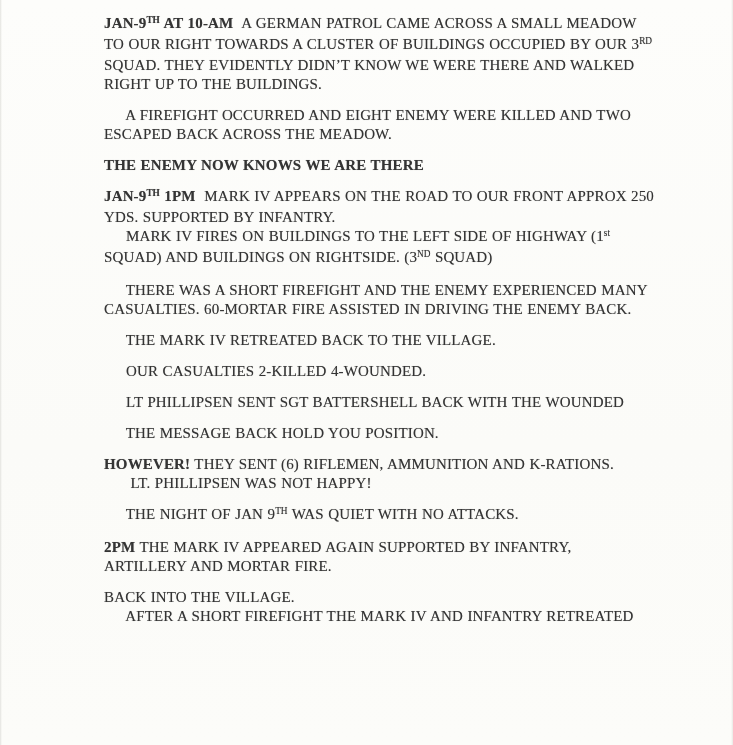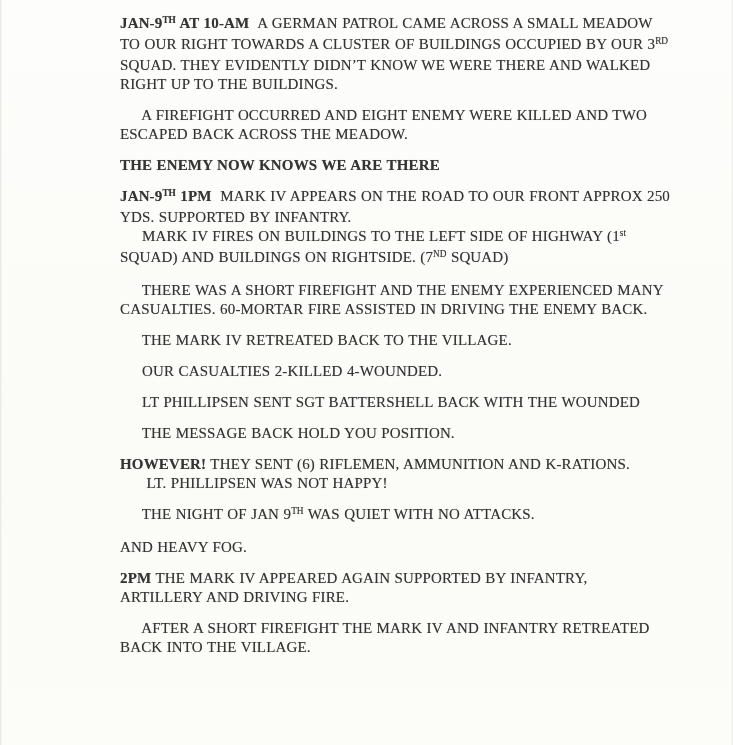--- a/index.html
+++ b/index.html
@@ -38,21 +38,21 @@
     left: 0; top: 0;
     width: 733px;
     box-sizing: border-box;
     padding: 14px 55px 0 104px;
     font-size: 15px;
     line-height: 19px;
     letter-spacing: 0.15px;
     word-spacing: 0.5px;
     text-shadow: 0 0 0.7px rgba(45,45,45,0.45);
   }
-  .para { margin: 0 0 12px 16px; }
+  .para { margin: 0 0 12px 0; }
   .line { white-space: pre; }
   .b { font-weight: bold; }
   .sup {
     font-size: 0.62em;
     position: relative;
     top: -0.52em;
     letter-spacing: 0;
   }
 </style>
 </head>
@@ -70,21 +70,21 @@
         <div class="line" data-name="text-line"><span class="" data-name="text-segment">     A FIREFIGHT OCCURRED AND EIGHT ENEMY WERE KILLED AND TWO</span></div>
         <div class="line" data-name="text-line"><span class="" data-name="text-segment">ESCAPED BACK ACROSS THE MEADOW.</span></div>
       </div>
       <div class="para heading" data-name="heading-enemy-knows">
         <div class="line" data-name="text-line"><span class="b " data-name="text-segment">THE ENEMY NOW KNOWS WE ARE THERE</span></div>
       </div>
       <div class="para" data-name="entry-jan9-1pm">
         <div class="line" data-name="text-line"><span class="b " data-name="text-segment">JAN-9</span><span class="b sup" data-name="superscript-segment">TH</span><span class="b " data-name="text-segment"> 1PM</span><span class="" data-name="text-segment">  MARK IV APPEARS ON THE ROAD TO OUR FRONT APPROX 250</span></div>
         <div class="line" data-name="text-line"><span class="" data-name="text-segment">YDS. SUPPORTED BY INFANTRY.</span></div>
         <div class="line" data-name="text-line"><span class="" data-name="text-segment">     MARK IV FIRES ON BUILDINGS TO THE LEFT SIDE OF HIGHWAY (1</span><span class="sup" data-name="superscript-segment">st</span></div>
-        <div class="line" data-name="text-line"><span class="" data-name="text-segment">SQUAD) AND BUILDINGS ON RIGHTSIDE. (7</span><span class="sup" data-name="superscript-segment">ND</span><span class="" data-name="text-segment"> SQUAD)</span></div>
+        <div class="line" data-name="text-line"><span class="" data-name="text-segment">SQUAD) AND BUILDINGS ON RIGHTSIDE. (3</span><span class="sup" data-name="superscript-segment">ND</span><span class="" data-name="text-segment"> SQUAD)</span></div>
       </div>
       <div class="para" data-name="short-firefight">
         <div class="line" data-name="text-line"><span class="" data-name="text-segment">     THERE WAS A SHORT FIREFIGHT AND THE ENEMY EXPERIENCED MANY</span></div>
         <div class="line" data-name="text-line"><span class="" data-name="text-segment">CASUALTIES. 60-MORTAR FIRE ASSISTED IN DRIVING THE ENEMY BACK.</span></div>
       </div>
       <div class="para" data-name="mark-iv-retreat">
         <div class="line" data-name="text-line"><span class="" data-name="text-segment">     THE MARK IV RETREATED BACK TO THE VILLAGE.</span></div>
       </div>
       <div class="para" data-name="our-casualties">
         <div class="line" data-name="text-line"><span class="" data-name="text-segment">     OUR CASUALTIES 2-KILLED 4-WOUNDED.</span></div>
@@ -96,24 +96,23 @@
         <div class="line" data-name="text-line"><span class="" data-name="text-segment">     THE MESSAGE BACK HOLD YOU POSITION.</span></div>
       </div>
       <div class="para" data-name="however-supplies">
         <div class="line" data-name="text-line"><span class="b " data-name="text-segment">HOWEVER!</span><span class="" data-name="text-segment"> THEY SENT (6) RIFLEMEN, AMMUNITION AND K-RATIONS.</span></div>
         <div class="line" data-name="text-line"><span class="" data-name="text-segment">      LT. PHILLIPSEN WAS NOT HAPPY!</span></div>
       </div>
       <div class="para" data-name="night-quiet">
         <div class="line" data-name="text-line"><span class="" data-name="text-segment">     THE NIGHT OF JAN 9</span><span class="sup" data-name="superscript-segment">TH</span><span class="" data-name="text-segment"> WAS QUIET WITH NO ATTACKS.</span></div>
       </div>
       <div class="para" data-name="entry-jan10-morning">
-        <div class="line" data-name="text-line"><span class="" data-name="text-segment">AND HEAVY FOG.</span></div>
       </div>
       <div class="para" data-name="entry-2pm">
         <div class="line" data-name="text-line"><span class="b " data-name="text-segment">2PM</span><span class="" data-name="text-segment"> THE MARK IV APPEARED AGAIN SUPPORTED BY INFANTRY,</span></div>
-        <div class="line" data-name="text-line"><span class="" data-name="text-segment">ARTILLERY AND DRIVING FIRE.</span></div>
+        <div class="line" data-name="text-line"><span class="" data-name="text-segment">ARTILLERY AND MORTAR FIRE.</span></div>
       </div>
       <div class="para" data-name="after-firefight">
+        <div class="line" data-name="text-line"><span class="" data-name="text-segment">BACK INTO THE VILLAGE.</span></div>
         <div class="line" data-name="text-line"><span class="" data-name="text-segment">     AFTER A SHORT FIREFIGHT THE MARK IV AND INFANTRY RETREATED</span></div>
-        <div class="line" data-name="text-line"><span class="" data-name="text-segment">BACK INTO THE VILLAGE.</span></div>
       </div>
     </article>
 </main>
 
 </body></html>

